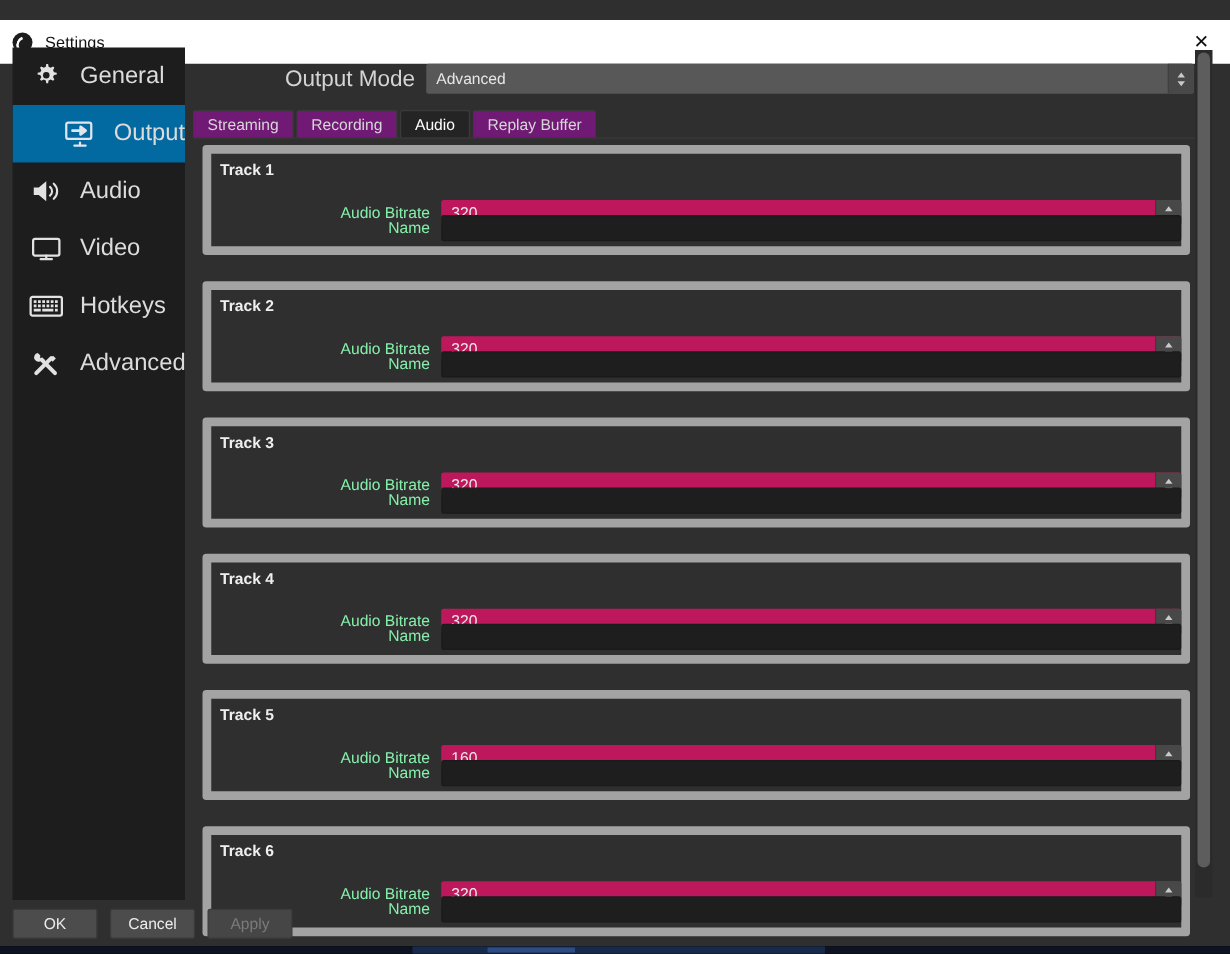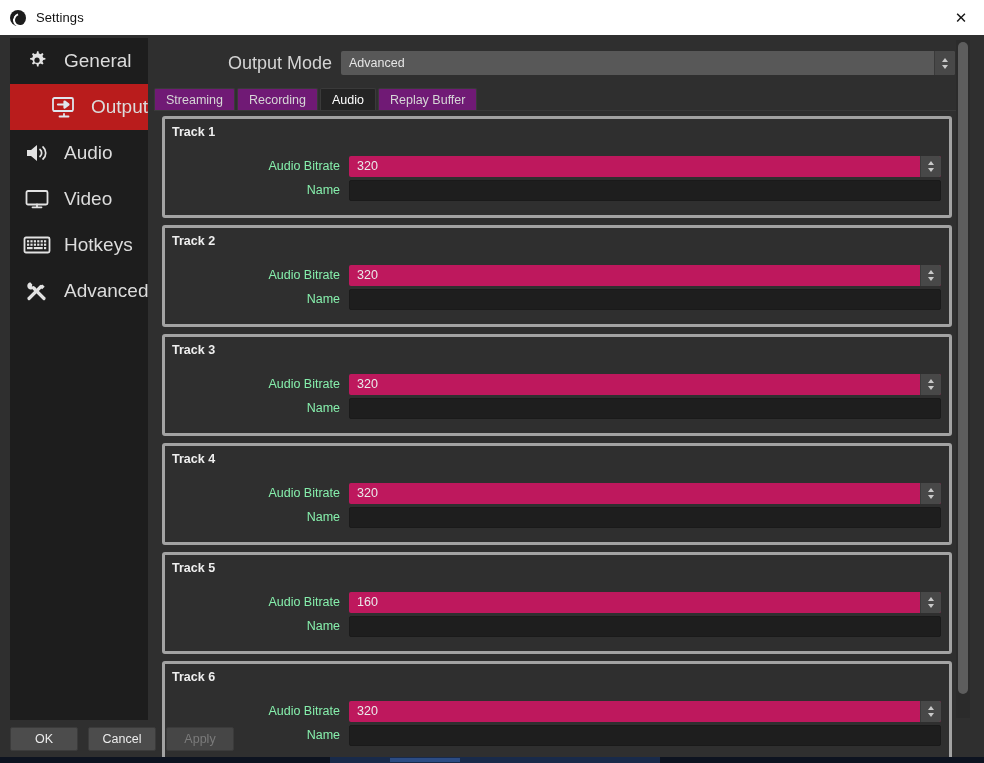--- a/index.html
+++ b/index.html
@@ -21,21 +21,21 @@
     left: 0; top: 0;
     width: 984px;
     height: 757px;
     background: #2f2f2f;
     box-sizing: border-box;
   }
 
   
   .titlebar {
     position: absolute;
-    left: 0; top: 0;
+    left: 0; top: 16px;
     width: 984px;
     height: 35px;
     background: #ffffff;
     display: flex;
     align-items: center;
   }
   .title-logo {
     width: 16px; height: 16px;
     margin-left: 10px;
     position: relative;
@@ -90,21 +90,21 @@
   .side-item {
     position: relative;
     height: 46px;
     display: flex;
     align-items: center;
     padding-left: 12px;
     cursor: pointer;
     box-sizing: border-box;
   }
   .side-item.selected {
-    background: #b91c1c;
+    background: #0369a1;
     padding-left: 39px;
   }
   .side-icon {
     width: 30px; height: 30px;
     flex: 0 0 auto;
     display: flex;
     align-items: center;
     justify-content: center;
   }
   .side-icon svg { display: block; }
@@ -218,43 +218,43 @@
   }
 
   
   .tracks {
     position: absolute;
     left: 12px; top: 78px;
     width: 790px;
   }
   .group {
     position: relative;
-    border: 3px solid #a3a3a3;
+    border: 7px solid #a3a3a3;
     border-radius: 3px;
-    height: 102px;
-    margin-bottom: 7px;
+    height: 88px;
+    margin-bottom: 21px;
     box-sizing: border-box;
   }
   .group-title {
     position: absolute;
     left: 7px; top: 6px;
     font-size: 12.5px;
     color: #efefef;
     font-weight: bold;
   }
   .field-row {
     position: absolute;
     left: 0;
     width: 100%;
     height: 22px;
     display: flex;
     align-items: center;
   }
   .field-row.bitrate { top: 36px; }
-  .field-row.name    { top: 60px; }
+  .field-row.name    { top: 48px; }
   .field-label {
     width: 184px;
     text-align: right;
     padding-right: 9px;
     font-size: 12.5px;
     color: #86efac;
     box-sizing: border-box;
   }
   .bitrate-combo {
     position: relative;

